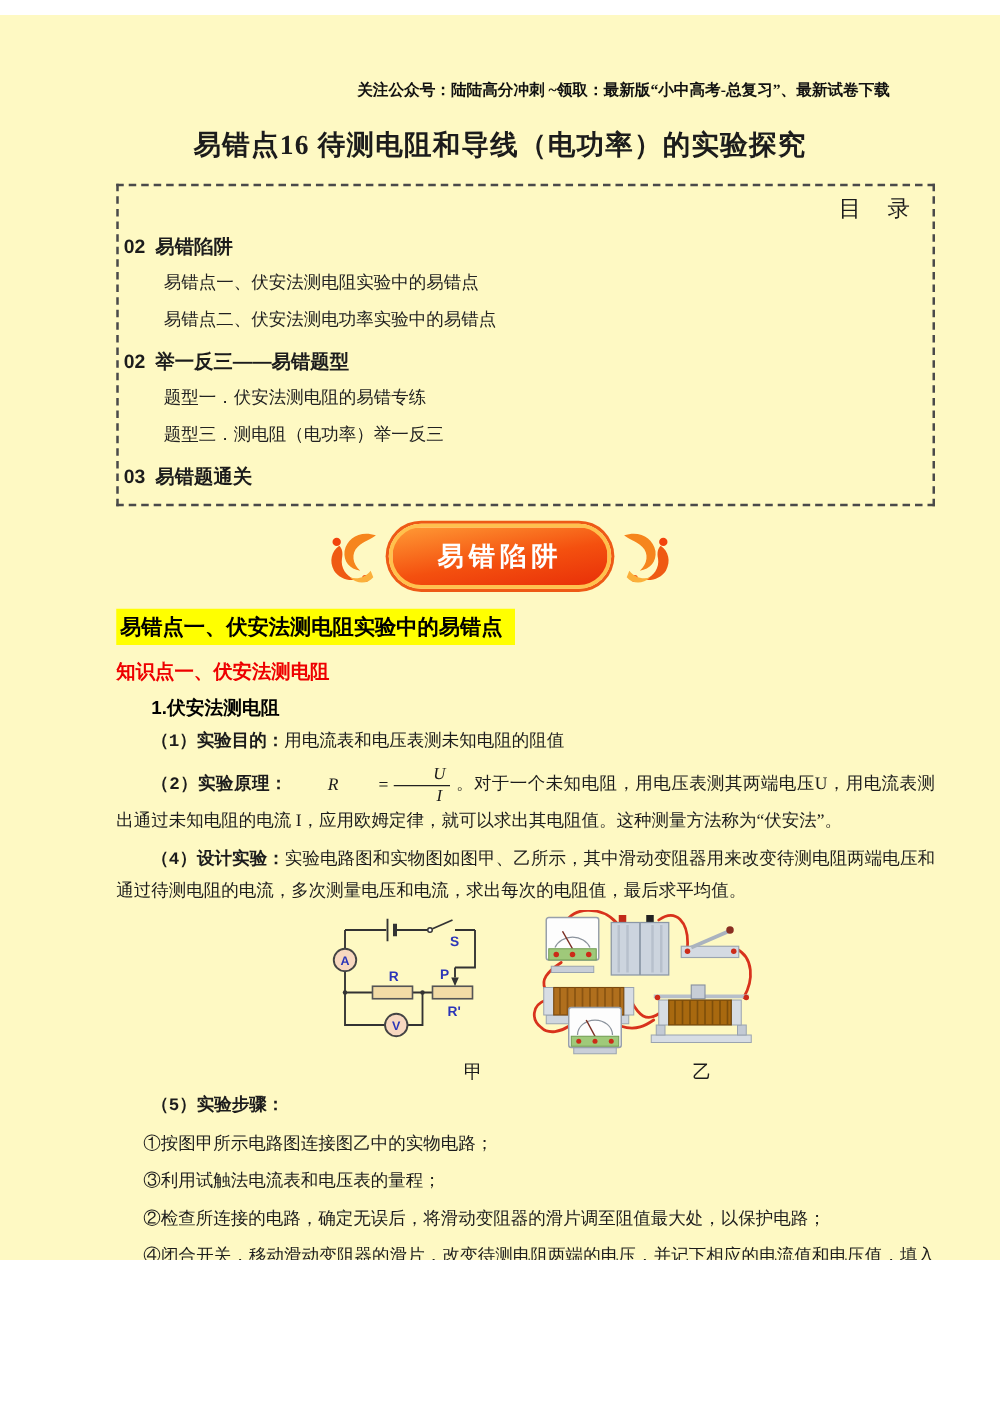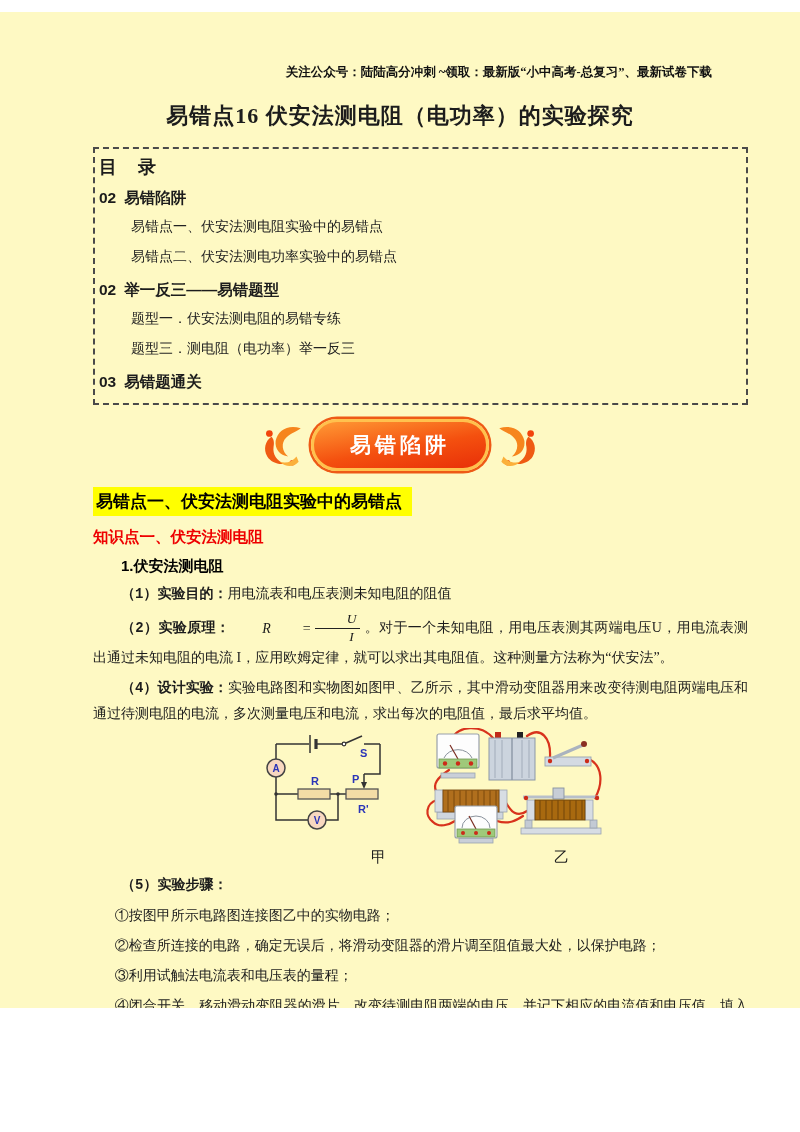--- a/index.html
+++ b/index.html
@@ -16,21 +16,21 @@
   
   .doc-title {
     margin-top:20px; text-align:center; font-size:22px; font-weight:bold;
     font-family:"Liberation Serif", serif; letter-spacing:1px;
   }
   
   .toc {
     margin:16px 52px 0 93px; border:2px dashed #4a4a4a; padding:6px 10px 8px 4px;
   }
   .toc-heading {
-    text-align:left; font-size:18px; font-weight:bold; letter-spacing:8px;
+    text-align:right; font-size:18px; font-weight:normal; letter-spacing:8px;
     font-family:"Liberation Sans", sans-serif; margin-bottom:4px;
   }
   .toc-section { margin-top:6px; font-family:"Liberation Sans", sans-serif;
     font-size:15.5px; font-weight:bold; line-height:26px; }
   .toc-section .toc-num { margin-right:8px; }
   .toc-item {
     font-family:"DejaVu Serif", serif; font-size:14px; line-height:30px;
     padding-left:32px; color:#222;
   }
   
@@ -86,21 +86,21 @@
   .page-num { position:absolute; left:95px; top:1052px; font-size:13.5px; }
   svg text { font-family:"Liberation Sans", sans-serif; }
 </style>
 </head>
 <body>
 
 <div class="page">
 
   <div class="notice">关注公众号：陆陆高分冲刺  ~领取：最新版“小中高考-总复习”、最新试卷下载</div>
 
-  <div class="doc-title">易错点16 伏安法测电阻（电功率）的实验探究</div>
+  <div class="doc-title">易错点16 待测电阻和导线（电功率）的实验探究</div>
 
   <div class="toc">
     <div class="toc-heading">目 录</div>
 
     <div class="toc-section">
       <span class="toc-num">02</span><span>易错陷阱</span>
     </div>
     <div class="toc-item">易错点一、伏安法测电阻实验中的易错点</div>
     <div class="toc-item">易错点二、伏安法测电功率实验中的易错点</div>
 
@@ -298,18 +298,18 @@
     </svg>
   </div>
 
   <div class="figure-captions">
     <span class="cap-jia">甲</span>
     <span class="cap-yi">乙</span>
   </div>
 
   <p class="para"><b>（5）实验步骤：</b></p>
   <p class="para step">①按图甲所示电路图连接图乙中的实物电路；</p>
+  <p class="para step">③利用试触法电流表和电压表的量程；</p>
   <p class="para step">②检查所连接的电路，确定无误后，将滑动变阻器的滑片调至阻值最大处，以保护电路；</p>
-  <p class="para step">③利用试触法电流表和电压表的量程；</p>
   <p class="para step">④闭合开关，移动滑动变阻器的滑片，改变待测电阻两端的电压，并记下相应的电流值和电压值，填入实验表格中；</p>
 
   <div class="page-num">1</div>
 </div>
 
 </body></html>

